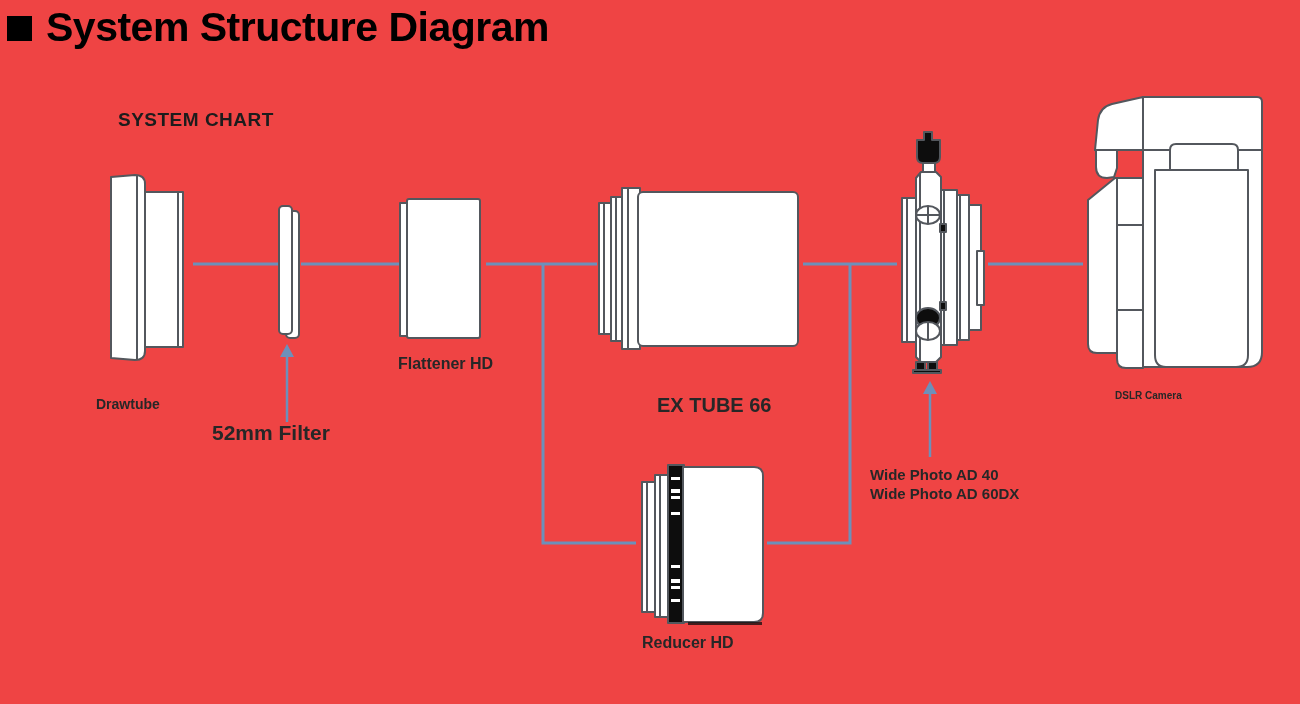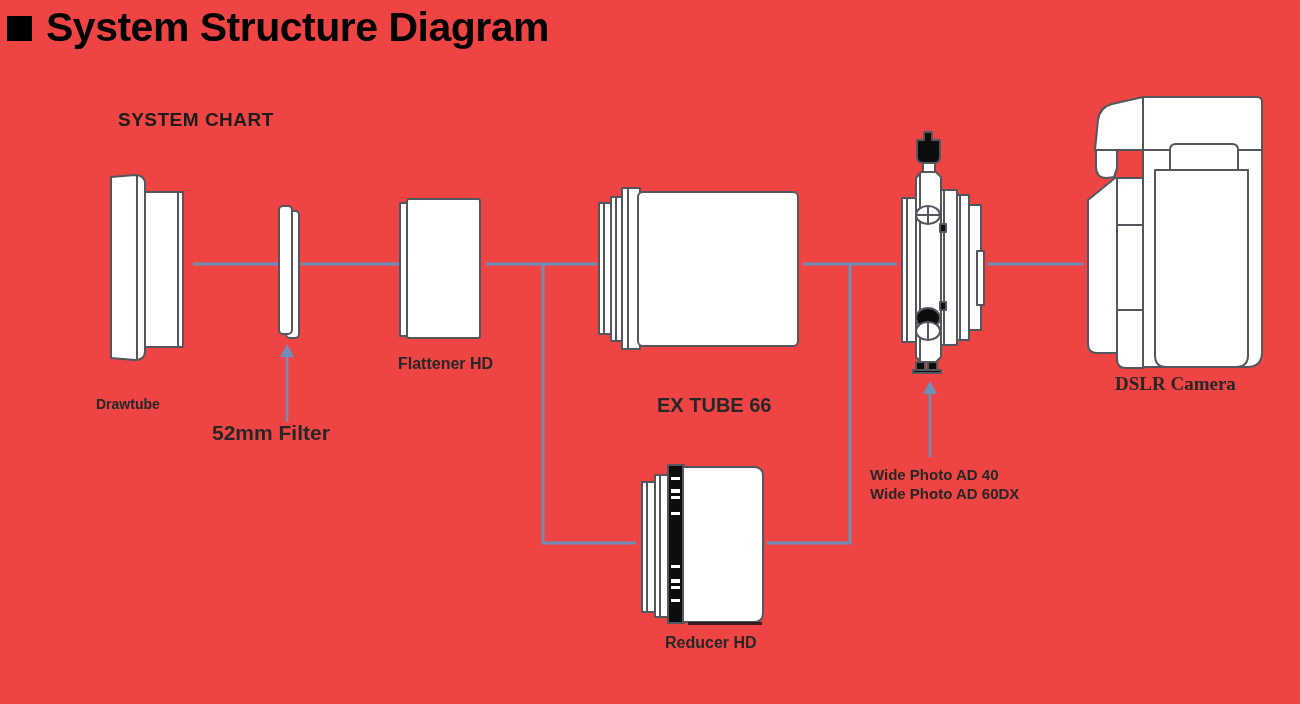--- a/index.html
+++ b/index.html
@@ -9,23 +9,23 @@
   }
   .abs{position:absolute;}
   #title-square{left:7px;top:16px;width:25px;height:25px;background:#000;}
   #page-title{left:46px;top:4px;font-size:41px;font-weight:700;color:#000;letter-spacing:-0.5px;white-space:nowrap;}
   #chart-subtitle{left:118px;top:109px;font-size:19px;font-weight:700;color:#1c1c1c;letter-spacing:0.5px;white-space:nowrap;}
   .comp-label{font-weight:700;color:#272727;white-space:nowrap;}
   #label-drawtube{left:96px;top:396px;font-size:14px;}
   #label-filter{left:212px;top:421px;font-size:21px;}
   #label-flattener{left:398px;top:355px;font-size:16px;}
   #label-extube{left:657px;top:355px;font-size:20px;margin-top:39px;}
-  #label-reducer{left:642px;top:634px;font-size:16px;margin-left:23px;}
+  #label-reducer{left:642px;top:634px;font-size:16px;}
   #label-widephoto{left:870px;top:465px;font-size:15px;line-height:19px;}
-  #label-dslr{left:1115px;top:373px;font-size:19px;font-family:Liberation Serif, serif;}
+  #label-dslr{left:1115px;top:390px;font-size:10px;}
   svg{position:absolute;left:0;top:0;}
 </style>
 </head>
 <body>
 
 <div id="screen">
 
   <div class="abs" id="title-square"></div>
   <div class="abs" id="page-title">System Structure Diagram</div>
   <div class="abs" id="chart-subtitle">SYSTEM CHART</div>

